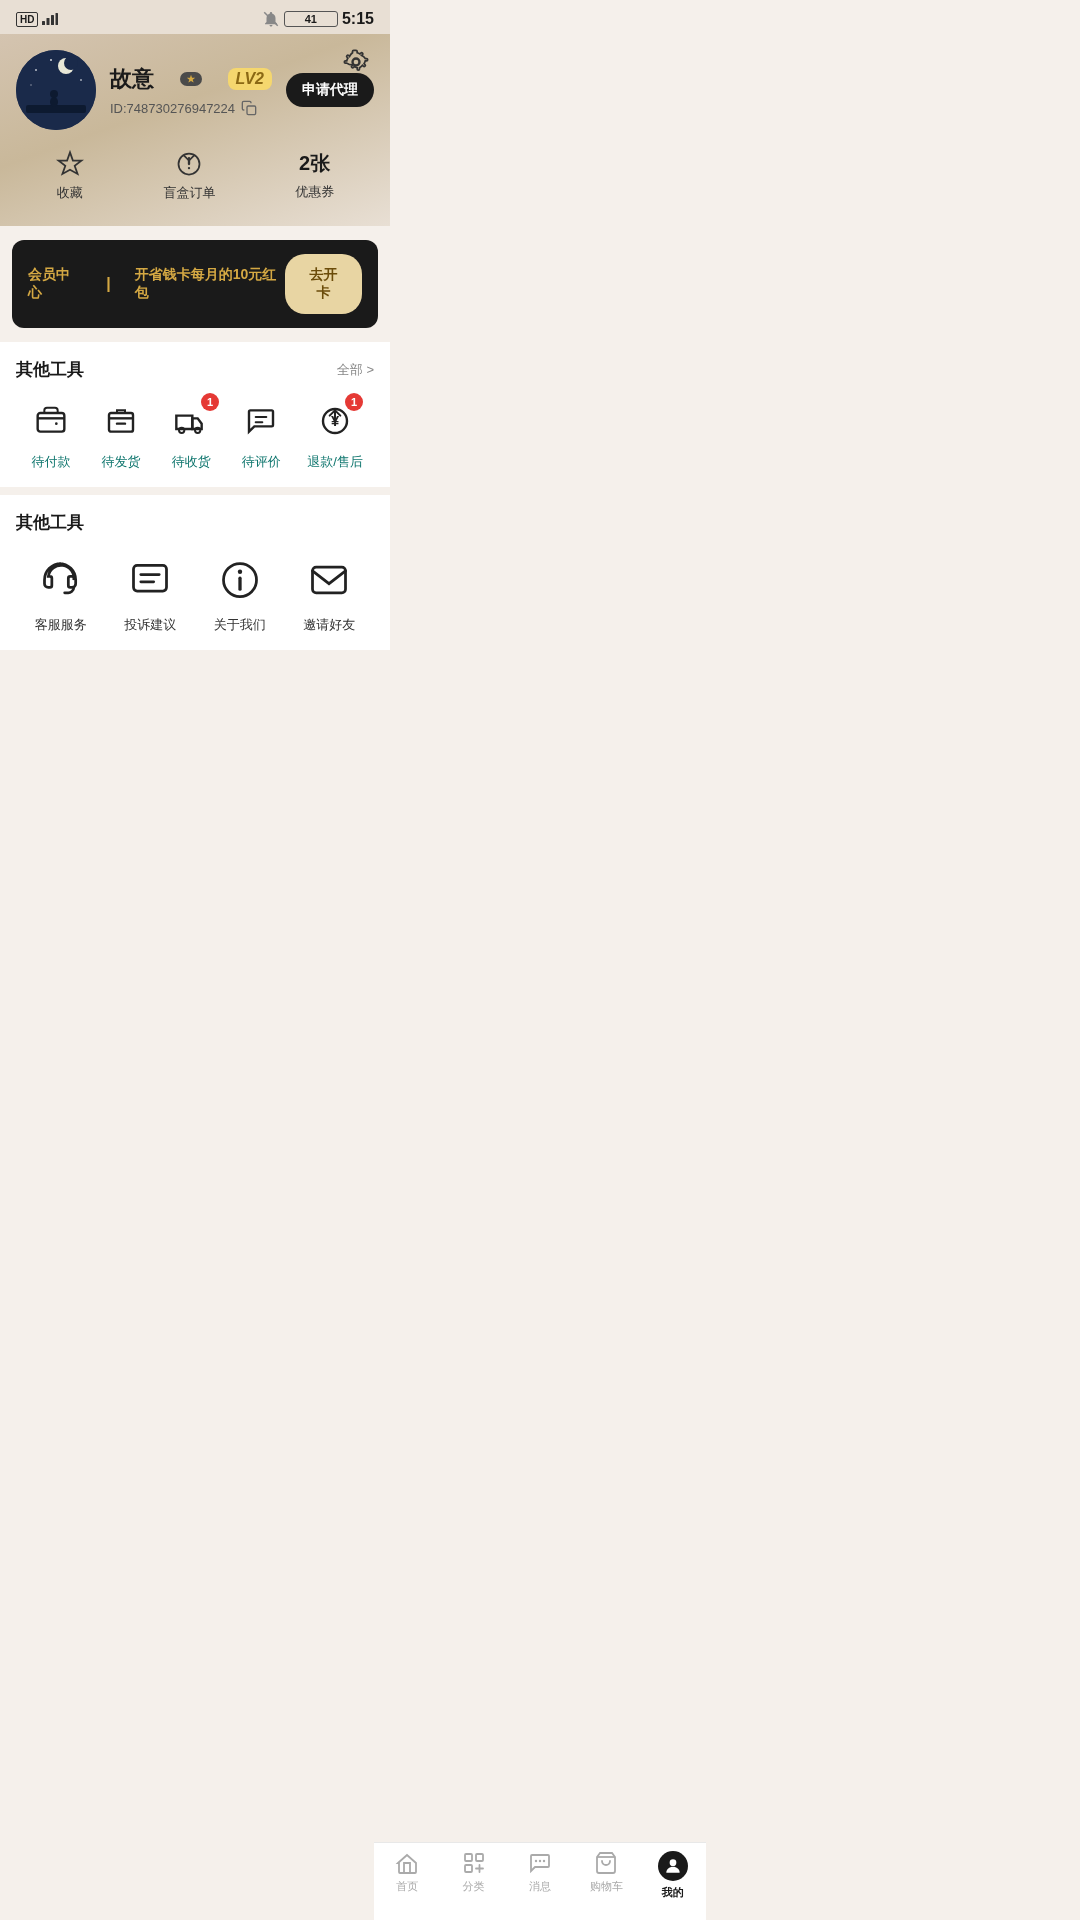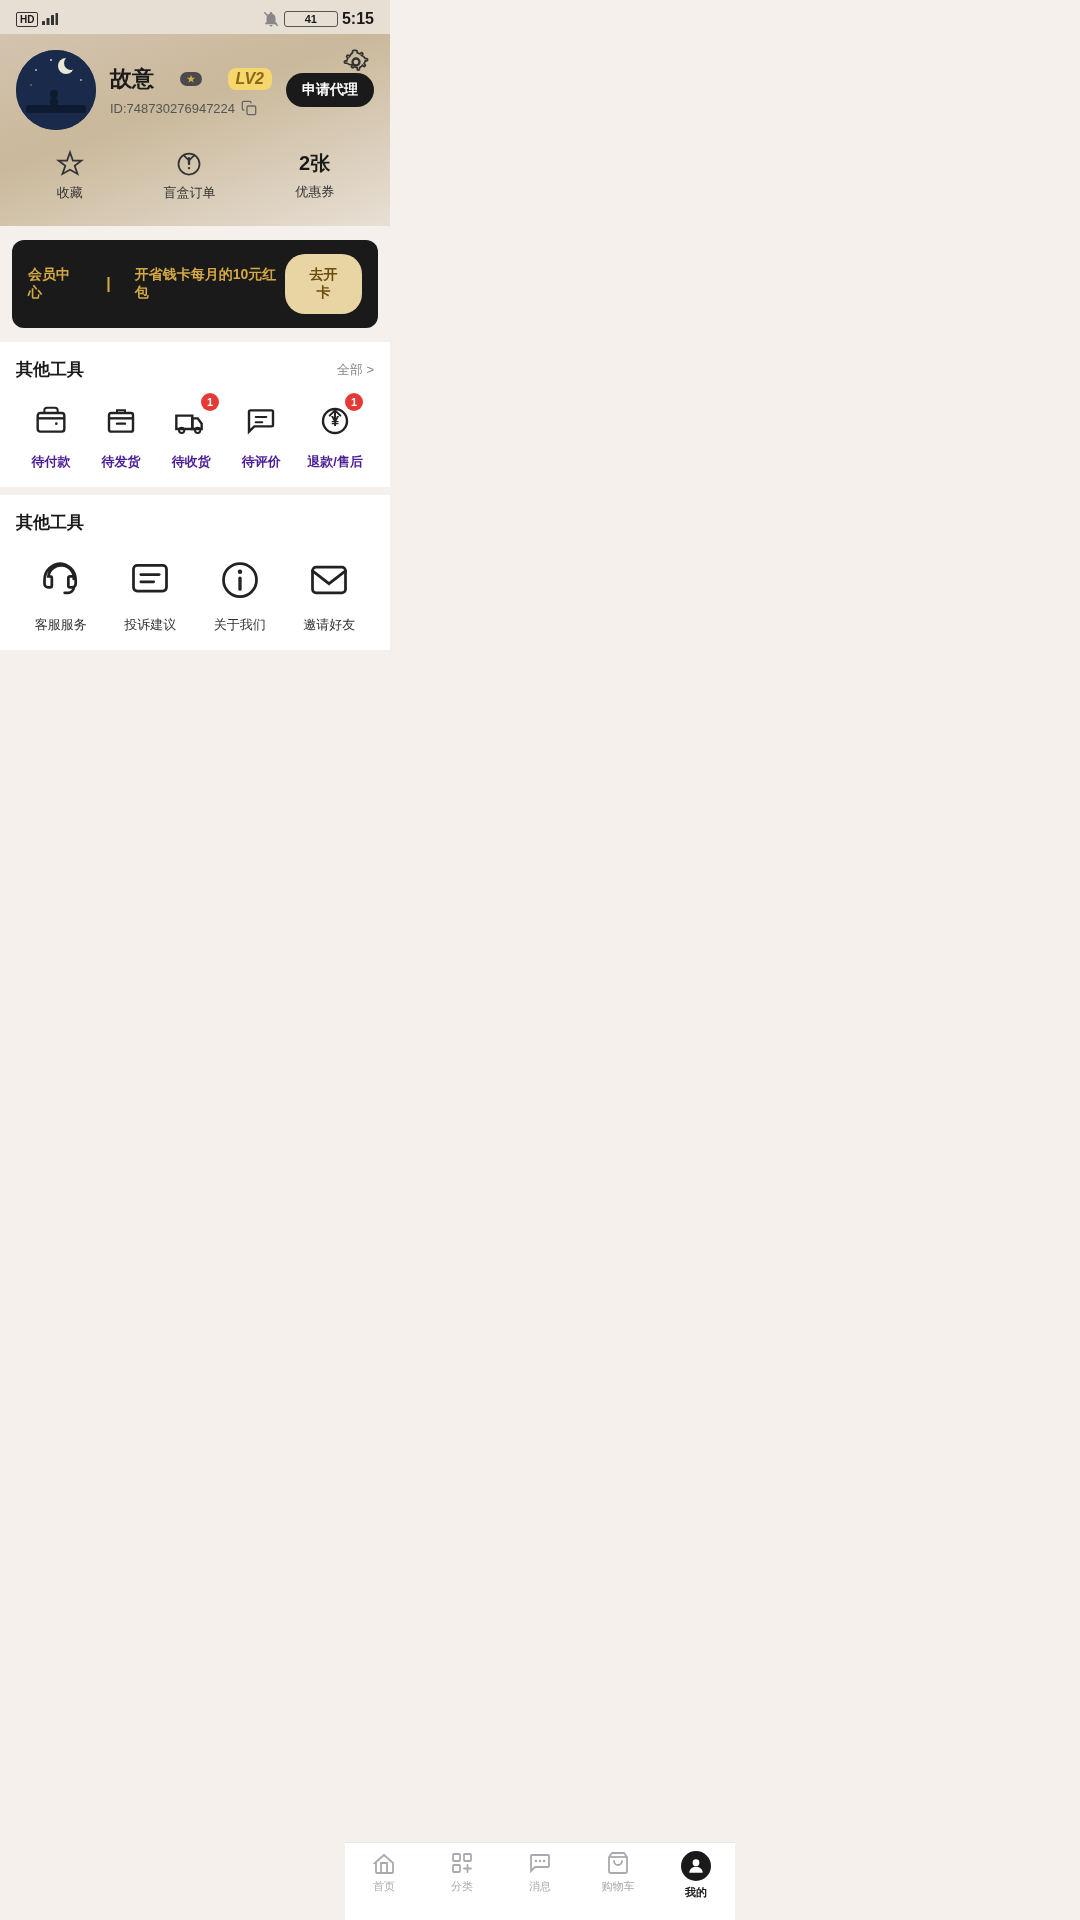--- a/index.html
+++ b/index.html
@@ -236,22 +236,21 @@
       width: 18px;
       height: 18px;
       font-size: 11px;
       font-weight: 700;
       display: flex;
       align-items: center;
       justify-content: center;
     }
     .order-label {
       font-size: 13px;
-      color: #4c1d95;
-      font-weight: bold;
+      color: #0f766e;
     }
 
     
     .tools-grid {
       display: flex;
       justify-content: space-around;
       padding-top: 4px;
     }
     .tool-item {
       display: flex;
@@ -273,21 +272,21 @@
       font-size: 13px;
       color: #333;
     }
 
     
     .bottom-nav {
       position: fixed;
       bottom: 0;
       left: 50%;
       transform: translateX(-50%);
-      width: 390px;
+      width: 332px;
       background: #fff;
       border-top: 1px solid #e8e8e8;
       display: flex;
       justify-content: space-around;
       padding: 8px 0 20px;
     }
     .nav-item {
       display: flex;
       flex-direction: column;
       align-items: center;

